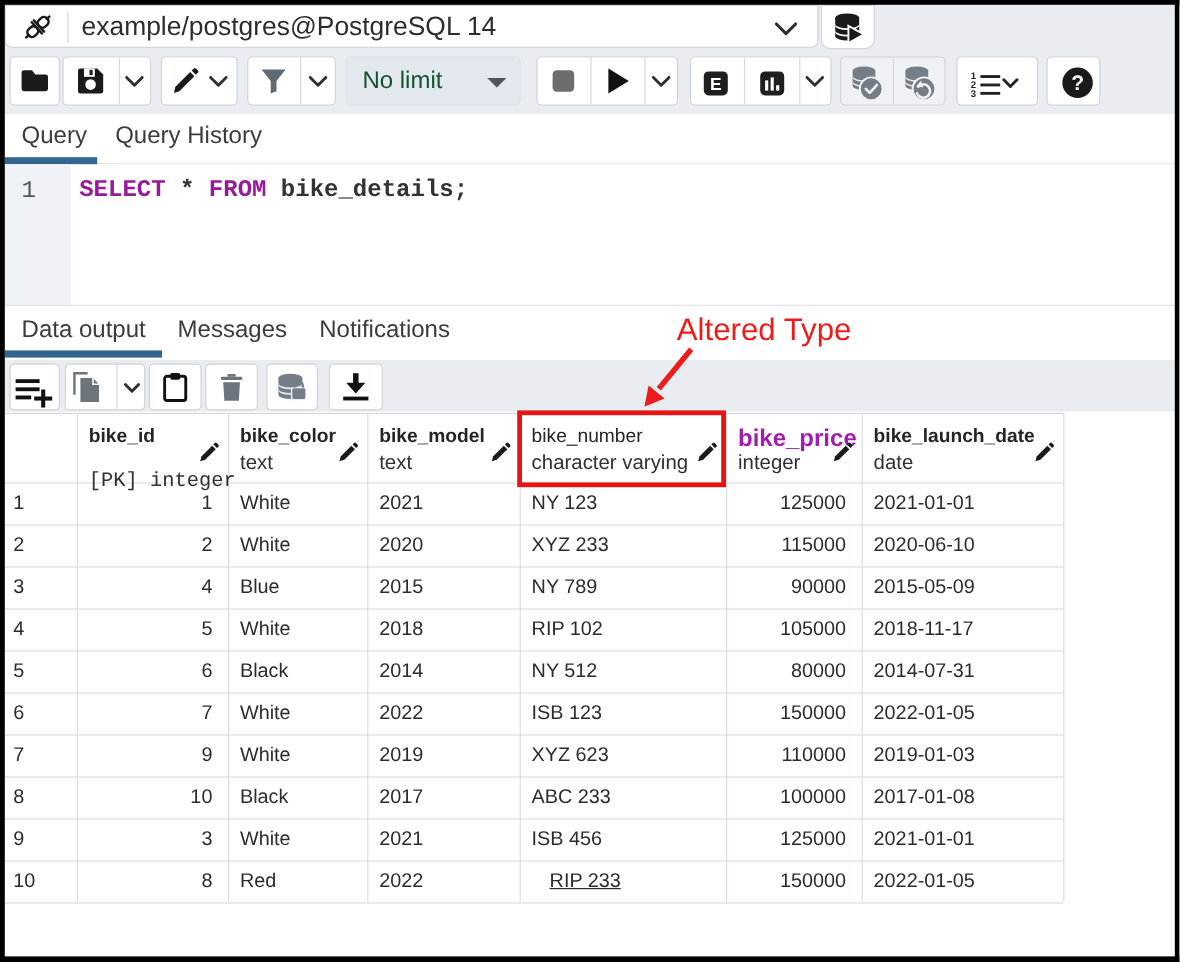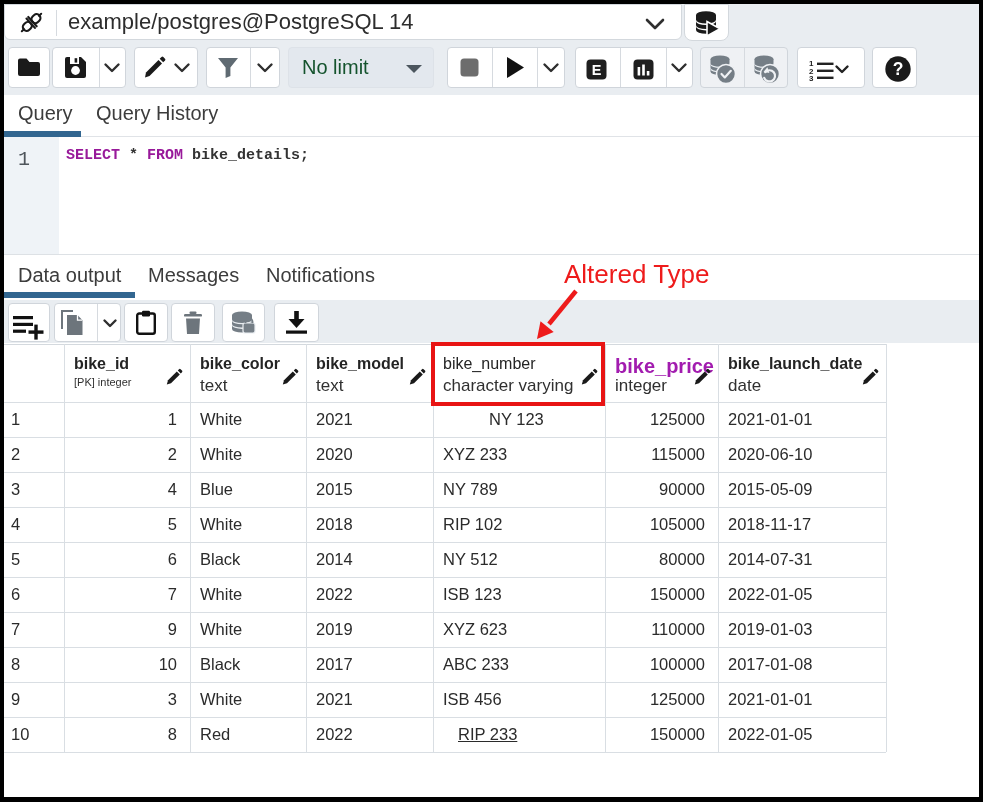--- a/index.html
+++ b/index.html
@@ -148,21 +148,21 @@
     <circle cx="13" cy="13" r="12.7" fill="#1a1a1a"></circle>
     <text x="13" y="19.3" font-family="Liberation Sans" font-size="17.5" font-weight="bold" fill="#fff" text-anchor="middle">?</text>
   </svg>
 <div class="abs" style="left:4px;top:95px;width:975px;height:42px;background:#fff;border-bottom:1px solid #e0e3e7;"></div>
 <div class="abs" style="left:18px;top:102px;font-size:20px;color:#3c3c3c;">Query</div>
 <div class="abs" style="left:96px;top:102px;font-size:20px;color:#3c3c3c;">Query History</div>
 <div class="abs" style="left:4px;top:131px;width:77px;height:6px;background:#326690;"></div>
 <div class="abs" style="left:4px;top:137px;width:975px;height:117px;background:#fff;"></div>
 <div class="abs" style="left:4px;top:137px;width:55px;height:117px;background:#eff3f7;"></div>
 <div class="abs" style="left:4px;top:148px;width:26px;text-align:right;font-family:'Liberation Mono',monospace;font-size:20px;color:#4e555b;">1</div>
-<div class="abs" style="left:66px;top:147px;font-family:'Liberation Mono',monospace;font-size:15px;font-weight:bold;color:#333;white-space:pre;"><span style="color:#98199a;">SELECT</span> * <span style="color:#98199a;">FROM</span> bike_details;</div>
+<div class="abs" style="left:66px;top:147px;font-family:'Liberation Mono',monospace;font-size:20px;font-weight:bold;color:#333;white-space:pre;"><span style="color:#98199a;">SELECT</span> * <span style="color:#98199a;">FROM</span> bike_details;</div>
 <div class="abs" style="left:4px;top:254px;width:975px;height:46px;background:#fff;border-top:1px solid #dde1e5;"></div>
 <div class="abs" style="left:18px;top:264px;font-size:20px;color:#3c3c3c;">Data output</div>
 <div class="abs" style="left:148px;top:264px;font-size:20px;color:#3c3c3c;">Messages</div>
 <div class="abs" style="left:266px;top:264px;font-size:20px;color:#3c3c3c;">Notifications</div>
 <div class="abs" style="left:4px;top:292px;width:131px;height:6px;background:#326690;"></div>
 <div class="abs" style="left:4px;top:300px;width:975px;height:43px;background:#e9edf1;"></div>
 <div class="btn" style="left:8px;top:303px;width:42px;height:39px;"></div>
 <svg style="left:13px;top:315px;" width="32" height="22" viewBox="0 0 32 22">
     <g fill="#111">
  <rect x="0" y="1" width="20" height="3.2"></rect>
@@ -227,21 +227,21 @@
 <div class="abs" style="left:4px;top:471.5px;width:882px;height:1px;background:#d9dee3;"></div>
 <div class="abs" style="left:4px;top:506.5px;width:882px;height:1px;background:#d9dee3;"></div>
 <div class="abs" style="left:4px;top:541.5px;width:882px;height:1px;background:#d9dee3;"></div>
 <div class="abs" style="left:4px;top:576.5px;width:882px;height:1px;background:#d9dee3;"></div>
 <div class="abs" style="left:4px;top:611.5px;width:882px;height:1px;background:#d9dee3;"></div>
 <div class="abs" style="left:4px;top:646.5px;width:882px;height:1px;background:#d9dee3;"></div>
 <div class="abs" style="left:4px;top:681.5px;width:882px;height:1px;background:#d9dee3;"></div>
 <div class="abs" style="left:4px;top:716.5px;width:882px;height:1px;background:#d9dee3;"></div>
 <div class="abs" style="left:4px;top:751.5px;width:882px;height:1px;background:#d9dee3;"></div>
 <div class="abs" style="left:74px;top:355px;font-size:16px;font-weight:bold;color:#242424;">bike_id</div>
-<div class="abs" style="left:74px;top:376px;font-size:11px;color:#303030;">[PK] integer</div>
+<div class="abs" style="left:74px;top:392px;font-size:17px;color:#303030;font-family:Liberation Mono, monospace;">[PK] integer</div>
 <svg style="left:166px;top:368px;" width="18" height="18" viewBox="0 0 18 18">
     <path d="M2 12.2 L10.8 3.4 l3.0 3.0 L5 15.2 l-4.2 1.2 z" fill="#1a1a1a"></path>
     <path d="M11.8 2.4 l1.2-1.2 a1.1 1.1 0 0 1 1.6 0 l1.4 1.4 a1.1 1.1 0 0 1 0 1.6 l-1.2 1.2 z" fill="#1a1a1a"></path>
   </svg>
 <div class="abs" style="left:200px;top:355px;font-size:16px;font-weight:bold;color:#242424;">bike_color</div>
 <div class="abs" style="left:200px;top:376px;font-size:17px;color:#303030;">text</div>
 <svg style="left:282px;top:368px;" width="18" height="18" viewBox="0 0 18 18">
     <path d="M2 12.2 L10.8 3.4 l3.0 3.0 L5 15.2 l-4.2 1.2 z" fill="#1a1a1a"></path>
     <path d="M11.8 2.4 l1.2-1.2 a1.1 1.1 0 0 1 1.6 0 l1.4 1.4 a1.1 1.1 0 0 1 0 1.6 l-1.2 1.2 z" fill="#1a1a1a"></path>
   </svg>
@@ -266,21 +266,21 @@
 <div class="abs" style="left:728px;top:355px;font-size:16px;font-weight:bold;color:#242424;">bike_launch_date</div>
 <div class="abs" style="left:728px;top:376px;font-size:17px;color:#303030;">date</div>
 <svg style="left:862px;top:368px;" width="18" height="18" viewBox="0 0 18 18">
     <path d="M2 12.2 L10.8 3.4 l3.0 3.0 L5 15.2 l-4.2 1.2 z" fill="#1a1a1a"></path>
     <path d="M11.8 2.4 l1.2-1.2 a1.1 1.1 0 0 1 1.6 0 l1.4 1.4 a1.1 1.1 0 0 1 0 1.6 l-1.2 1.2 z" fill="#1a1a1a"></path>
   </svg>
 <div class="cell" style="left:11px;top:401.5px;height:35.0px;line-height:35.0px;">1</div>
 <div class="cell" style="left:64px;top:401.5px;width:113px;height:35.0px;line-height:35.0px;text-align:right;">1</div>
 <div class="cell" style="left:200px;top:401.5px;height:35.0px;line-height:35.0px;">White</div>
 <div class="cell" style="left:316px;top:401.5px;height:35.0px;line-height:35.0px;">2021</div>
-<div class="cell" style="left:443px;top:401.5px;height:35.0px;line-height:35.0px;margin-left:46px;">NY 123</div>
+<div class="cell" style="left:443px;top:401.5px;height:35.0px;line-height:35.0px;">NY 123</div>
 <div class="cell" style="left:605px;top:401.5px;width:100px;height:35.0px;line-height:35.0px;text-align:right;">125000</div>
 <div class="cell" style="left:728px;top:401.5px;height:35.0px;line-height:35.0px;">2021-01-01</div>
 <div class="cell" style="left:11px;top:436.5px;height:35.0px;line-height:35.0px;">2</div>
 <div class="cell" style="left:64px;top:436.5px;width:113px;height:35.0px;line-height:35.0px;text-align:right;">2</div>
 <div class="cell" style="left:200px;top:436.5px;height:35.0px;line-height:35.0px;">White</div>
 <div class="cell" style="left:316px;top:436.5px;height:35.0px;line-height:35.0px;">2020</div>
 <div class="cell" style="left:443px;top:436.5px;height:35.0px;line-height:35.0px;">XYZ 233</div>
 <div class="cell" style="left:605px;top:436.5px;width:100px;height:35.0px;line-height:35.0px;text-align:right;">115000</div>
 <div class="cell" style="left:728px;top:436.5px;height:35.0px;line-height:35.0px;">2020-06-10</div>
 <div class="cell" style="left:11px;top:471.5px;height:35.0px;line-height:35.0px;">3</div>

